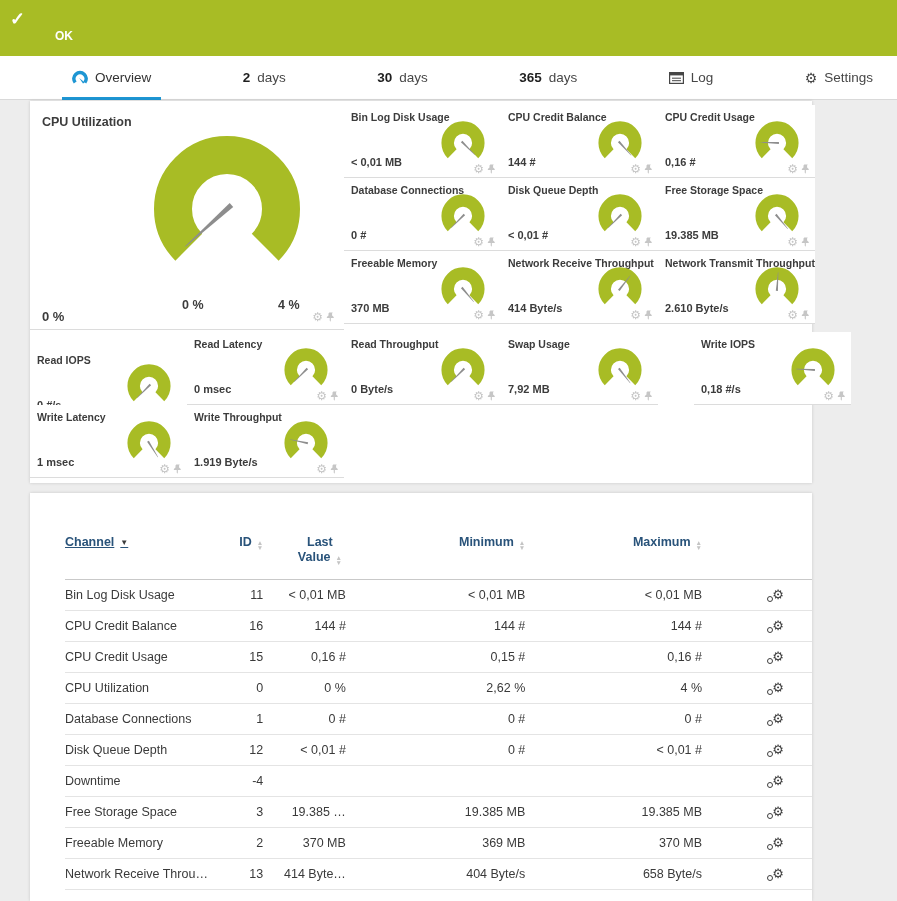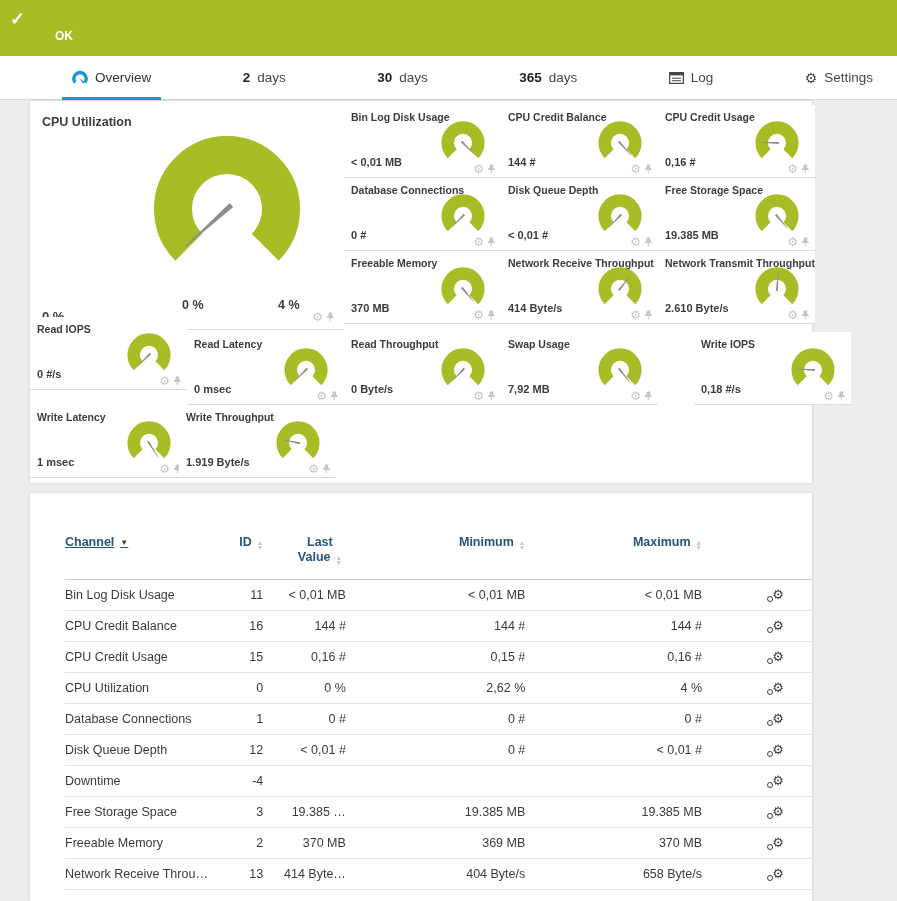--- a/index.html
+++ b/index.html
@@ -249,21 +249,21 @@
           <polygon points="22.9,28 25.1,28 24.2,8.5 23.8,8.5" fill="#8d8d8d" transform="rotate(4 24 26)"></polygon>
         </svg>
         <div class="v">2.610 Byte/s</div>
         <div class="ticons">
           <span class="gch">⚙</span>
           <svg width="10" height="11" viewBox="0 0 14 15">
             <path d="M4.5 0.5 h5 l-1 1.5 v2.8 l2.3 2 v1.4 h-4 v3.6 l-0.8 1.7 -0.8 -1.7 v-3.6 h-4 V6.8 l2.3 -2 V2 Z" fill="#c6c6c6"></path>
           </svg>
         </div>
       </div>
-      <div class="tile" style="left: 0px; top: 216px; text-align: right;">
+      <div class="tile" style="left: 0px; top: 247px; text-align: right;">
         <div class="t">Read IOPS</div>
         <svg class="g" width="46" height="46" viewBox="0 0 48 48">
           <path d="M 12.7 37.3 A 16 16 0 1 1 35.3 37.3" fill="none" stroke="#a8bc25" stroke-width="13"></path>
           <polygon points="22.9,28 25.1,28 24.2,8.5 23.8,8.5" fill="#8d8d8d" transform="rotate(225 24 26)"></polygon>
         </svg>
         <div class="v">0 #/s</div>
         <div class="ticons">
           <span class="gch">⚙</span>
           <svg width="10" height="11" viewBox="0 0 14 15">
             <path d="M4.5 0.5 h5 l-1 1.5 v2.8 l2.3 2 v1.4 h-4 v3.6 l-0.8 1.7 -0.8 -1.7 v-3.6 h-4 V6.8 l2.3 -2 V2 Z" fill="#c6c6c6"></path>
@@ -333,21 +333,21 @@
           <polygon points="22.9,28 25.1,28 24.2,8.5 23.8,8.5" fill="#8d8d8d" transform="rotate(148 24 26)"></polygon>
         </svg>
         <div class="v">1 msec</div>
         <div class="ticons">
           <span class="gch">⚙</span>
           <svg width="10" height="11" viewBox="0 0 14 15">
             <path d="M4.5 0.5 h5 l-1 1.5 v2.8 l2.3 2 v1.4 h-4 v3.6 l-0.8 1.7 -0.8 -1.7 v-3.6 h-4 V6.8 l2.3 -2 V2 Z" fill="#c6c6c6"></path>
           </svg>
         </div>
       </div>
-      <div class="tile" style="left: 149px; top: 304px;">
+      <div class="tile" style="left: 157px; top: 304px;">
         <div class="t">Write Throughput</div>
         <svg class="g" width="46" height="46" viewBox="0 0 48 48">
           <path d="M 12.7 37.3 A 16 16 0 1 1 35.3 37.3" fill="none" stroke="#a8bc25" stroke-width="13"></path>
           <polygon points="22.9,28 25.1,28 24.2,8.5 23.8,8.5" fill="#8d8d8d" transform="rotate(282 24 26)"></polygon>
         </svg>
         <div class="v">1.919 Byte/s</div>
         <div class="ticons">
           <span class="gch">⚙</span>
           <svg width="10" height="11" viewBox="0 0 14 15">
             <path d="M4.5 0.5 h5 l-1 1.5 v2.8 l2.3 2 v1.4 h-4 v3.6 l-0.8 1.7 -0.8 -1.7 v-3.6 h-4 V6.8 l2.3 -2 V2 Z" fill="#c6c6c6"></path>

